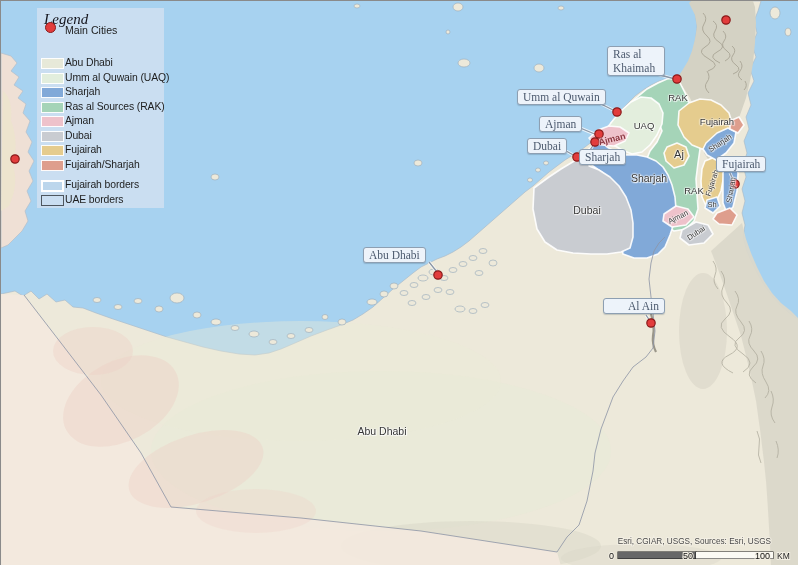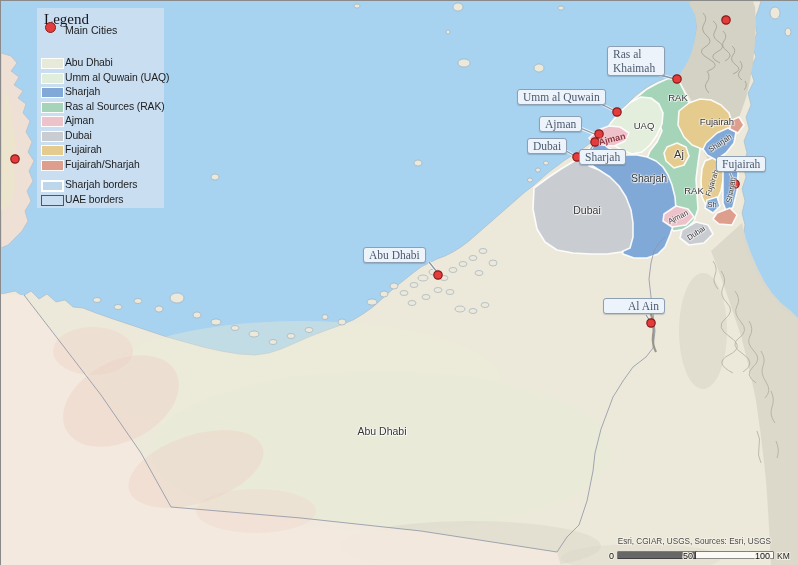--- a/index.html
+++ b/index.html
@@ -3,21 +3,21 @@
 <meta charset="utf-8">
 <style>
   html,body{margin:0;padding:0;background:#e8e8e8;font-family:"Liberation Sans",sans-serif;}
   #stage{position:relative;width:798px;height:565px;overflow:hidden;border:1px solid #8a8a8a;background:#a7d2f0;}
   #stage svg{position:absolute;left:0;top:0;}
 
   
   .legend{position:absolute;left:36px;top:7px;width:127px;height:200px;
     background:rgba(203,222,240,0.95);z-index:30;}
   .legend-title{position:absolute;left:7px;top:3px;font-family:"Liberation Serif",serif;
-    font-size:15px;color:#15151d;}
+    font-size:15px;color:#15151d;font-style:italic;}
   .lg-row{position:absolute;left:0;height:12px;width:127px;}
   .lg-swatch{position:absolute;left:4px;top:1px;width:21px;height:9px;border:1px solid rgba(255,255,255,0.95);}
   .lg-label{position:absolute;left:28px;top:0;font-size:10.4px;color:#1d1d1d;letter-spacing:-0.1px;white-space:nowrap;}
   .lg-marker{position:absolute;left:8px;top:-2px;width:9px;height:9px;border-radius:50%;
     background:#e23c3c;border:1.5px solid #8a1a1a;}
   .lg-cities-label{position:absolute;left:28px;top:0;font-size:10.6px;color:#1d1d1d;}
   .lg-federal{background:#bcd6ec;border:2px solid #ffffff;width:19px;height:8px;}
   .lg-uae{background:rgba(205,225,242,0.25);border:1px solid #4e565e;width:21px;height:9px;}
 
   
@@ -262,21 +262,21 @@
       <span class="lg-swatch" style="background: rgb(229, 204, 142);"></span>
       <span class="lg-label">Fujairah</span>
     </div>
     <div class="lg-row" style="top:150.5px;padding-left:41px;">
       <span class="lg-swatch" style="background: rgb(222, 158, 141);"></span>
       <span class="lg-label">Fujairah/Sharjah</span>
     </div>
 
     <div class="lg-row" style="top:171px;">
       <span class="lg-swatch lg-federal"></span>
-      <span class="lg-label">Sharjah borders</span>
+      <span class="lg-label">Fujairah borders</span>
     </div>
     <div class="lg-row" style="top:185.5px;">
       <span class="lg-swatch lg-uae"></span>
       <span class="lg-label">UAE borders</span>
     </div>
   </div>
 
 </div>
 
 </body></html>

